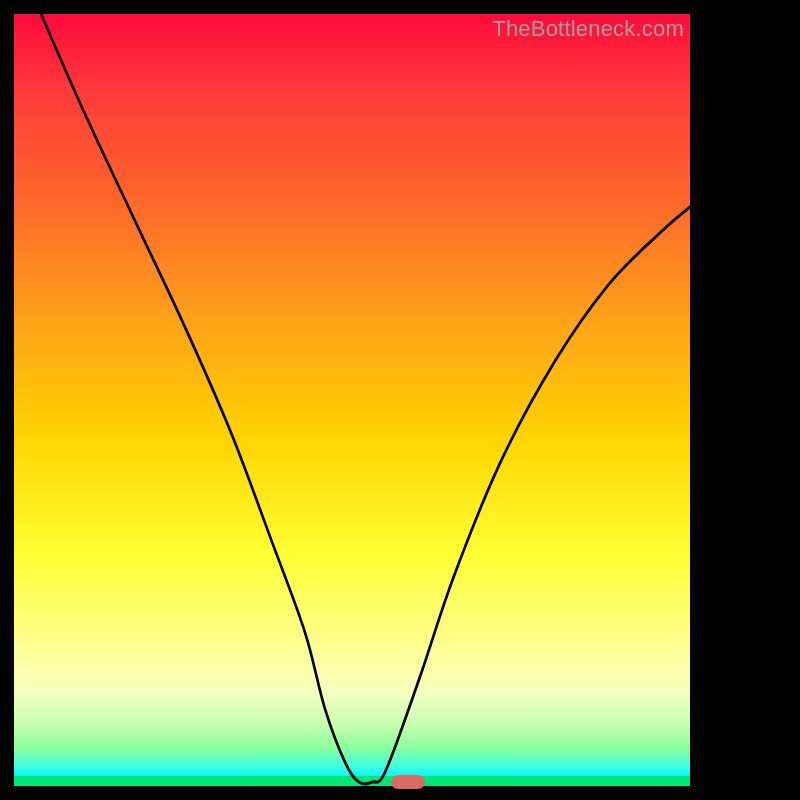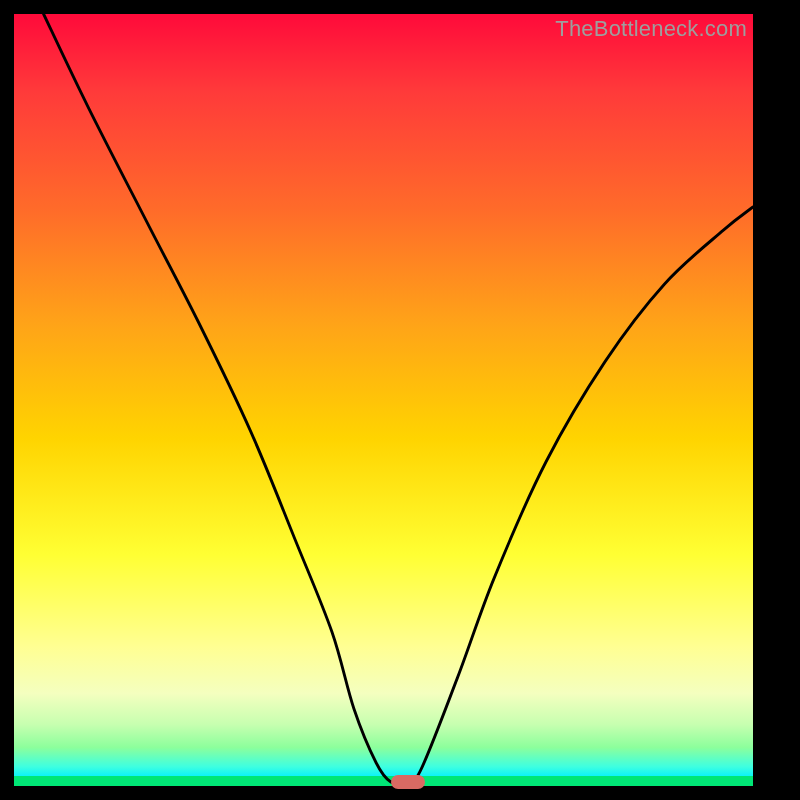--- a/index.html
+++ b/index.html
@@ -14,21 +14,21 @@
   .stage {
     position: relative;
     width: 800px;
     height: 800px;
     background: #000;
   }
   .plot-area {
     position: absolute;
     left: 14px;
     top: 14px;
-    width: 739px;
+    width: 676px;
     height: 772px;
     background: linear-gradient(to bottom,
       #ff0a3a 0%,
       #ff3a3a 10%,
       #ff6a2a 25%,
       #ffa318 40%,
       #ffd400 55%,
       #ffff33 70%,
       #ffff93 82%,
       #f4ffbf 88%,

